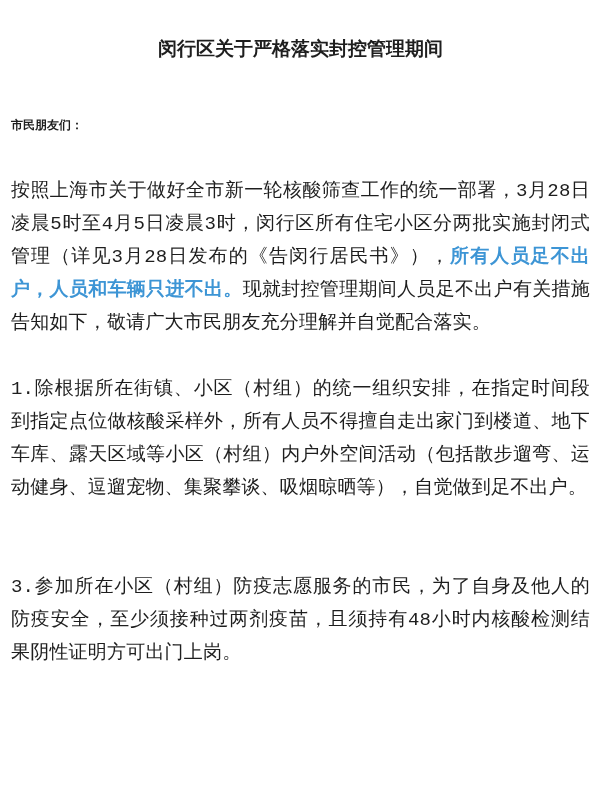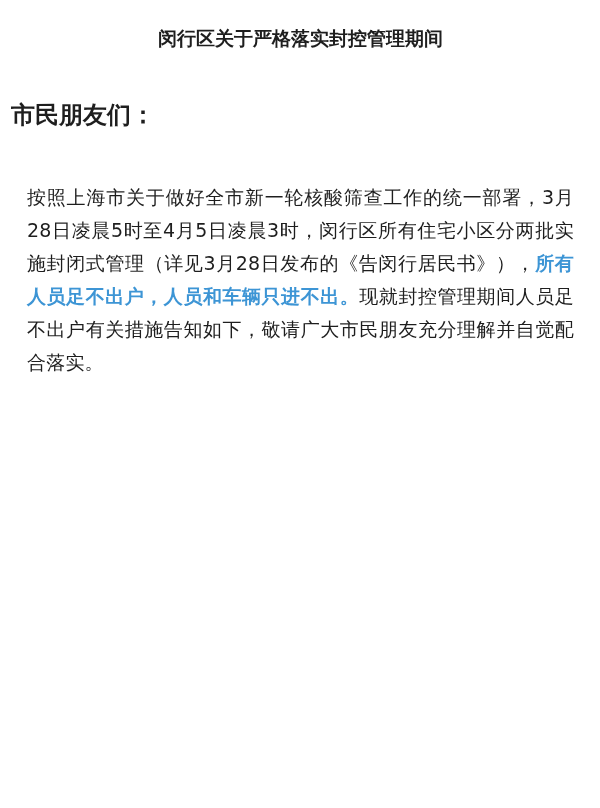--- a/index.html
+++ b/index.html
@@ -4,43 +4,46 @@
 <style>
   html, body { margin: 0; padding: 0; background: #ffffff; }
   body {
     width: 600px; height: 808px; overflow: hidden;
     font-family: "DejaVu Sans", "Liberation Sans", sans-serif;
     color: #1e1e1e;
   }
   .page { padding: 0 10px 0 11px; box-sizing: border-box; width: 600px; }
   .title {
     text-align: center; font-weight: bold; font-size: 19px; line-height: 33px;
-    margin: 0; padding-top: 22px;
+    margin: 0; padding-top: 32px;
   }
   .greeting {
-    font-weight: bold; font-size: 24px; line-height: 33px; margin: 44px 0 0 0;
+    font-weight: bold; font-size: 12px; line-height: 33px; margin: 44px 0 0 0;
   }
   p.body {
-    font-size: 19px; line-height: 33px; margin: 16px; text-align: justify;
+    font-size: 19px; line-height: 33px; margin: 0; text-align: justify;
     letter-spacing: 0.2px;
+    font-family: Liberation Mono, monospace;
   }
   .gap { height: 33px; }
   .hl { color: #3d95d5; font-weight: bold; }
 </style>
 </head>
 <body>
 
 <div class="page">
   <h1 class="title">闵行区关于严格落实封控管理期间</h1>
 
   <p class="greeting">市民朋友们：</p>
   <div class="gap"></div>
 
   <p class="body">
     <span>按照上海市关于做好全市新一轮核酸筛查工作的统一部署，3月28日凌晨5时至4月5日凌晨3时，闵行区所有住宅小区分两批实施封闭式管理（详见3月28日发布的《告闵行居民书》），</span><span class="hl">所有人员足不出户，人员和车辆只进不出。</span><span>现就封控管理期间人员足不出户有关措施告知如下，敬请广大市民朋友充分理解并自觉配合落实。</span>
   </p>
   <div class="gap"></div>
 
+  <p class="body">1.除根据所在街镇、小区（村组）的统一组织安排，在指定时间段到指定点位做核酸采样外，所有人员不得擅自走出家门到楼道、地下车库、露天区域等小区（村组）内户外空间活动（包括散步遛弯、运动健身、逗遛宠物、集聚攀谈、吸烟晾晒等），自觉做到足不出户。</p>
   <div class="gap"></div>
 
   <div class="gap"></div>
 
+  <p class="body">3.参加所在小区（村组）防疫志愿服务的市民，为了自身及他人的防疫安全，至少须接种过两剂疫苗，且须持有48小时内核酸检测结果阴性证明方可出门上岗。</p>
 </div>
 
 </body></html>

